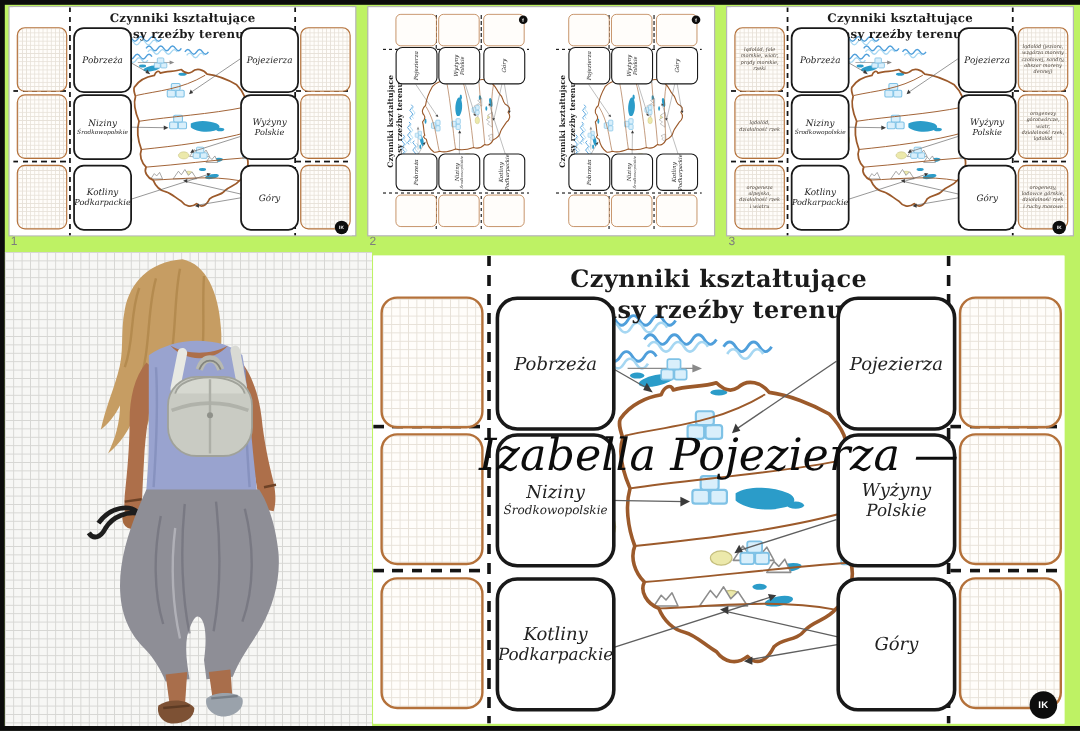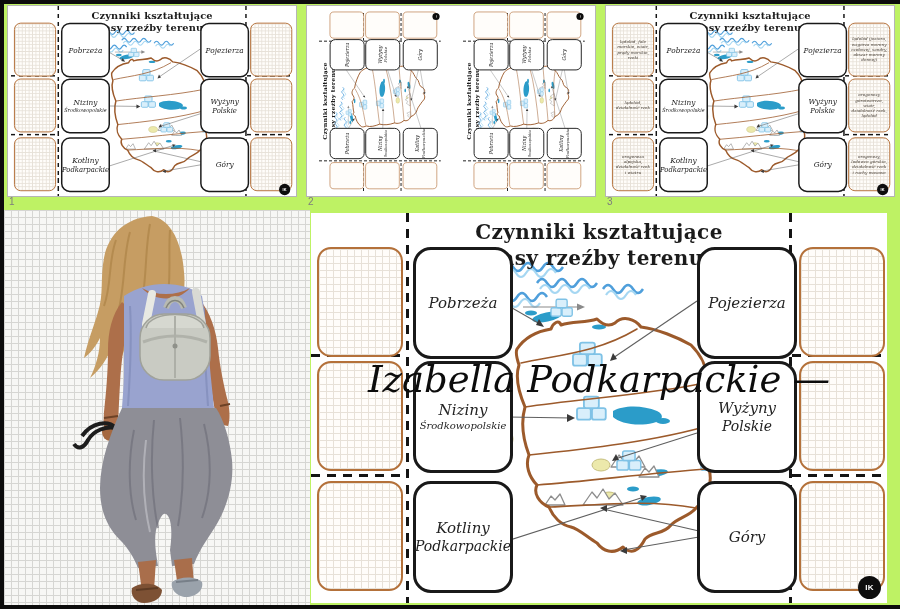--- a/index.html
+++ b/index.html
@@ -1013,18 +1013,18 @@
       <div class="l1">Góry</div>
       <div class="l2"></div>
     </div>
 
     <div class="ik">
       <span>IK</span>
     </div>
   </div>
 </div>
       <div class="wm">
-        <div class="wm-1">Izabella Podkarpackie —</div>
+        <div class="wm-1">Izabella Pojezierza —</div>
       </div>
     </div>
 
   </div>
 </div>
 
 </body></html>

